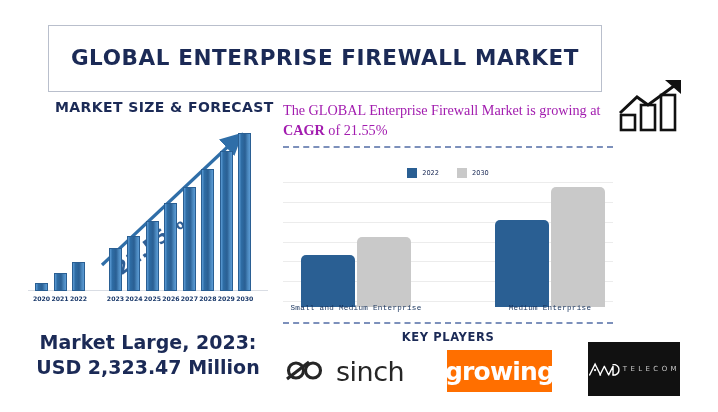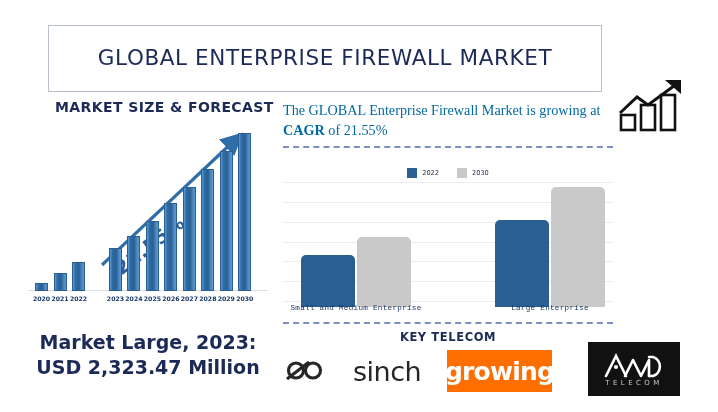--- a/index.html
+++ b/index.html
@@ -12,21 +12,21 @@
   }
   .page{position:absolute;left:0;top:0;width:718px;height:412px;background:#fff;}
 
   
   .title-box{
     position:absolute;left:48px;top:25px;width:552px;height:65px;
     border:1px solid #b9bfcc;background:#fff;
     display:flex;align-items:center;justify-content:center;
   }
   .title-text{
-    font-size:21.5px;font-weight:normal;color:#1b2a56;
+    font-size:21.5px;font-weight:bold;color:#1b2a56;
     letter-spacing:.6px;text-align:center;line-height:1.32;
     font-family:"DejaVu Sans",sans-serif;
   }
 
   
   .ms-forecast{
     position:absolute;left:55px;top:99px;
     font-size:14px;font-weight:bold;color:#1b2a56;letter-spacing:.4px;
     font-family:"DejaVu Sans",sans-serif;
   }
@@ -54,21 +54,21 @@
 
   .market-size{
     position:absolute;left:28px;top:330px;width:240px;text-align:center;
     font-size:19px;font-weight:bold;color:#1b2a56;line-height:1.34;
     font-family:"DejaVu Sans",sans-serif;
   }
 
   
   .cagr-line{
     position:absolute;left:283px;top:100px;width:322px;
-    font-size:14.2px;color:#0369a1;line-height:1.42;
+    font-size:14.2px;color:#a21caf;line-height:1.42;
     font-family:"Liberation Serif",serif;
   }
   .cagr-line b{font-weight:bold;}
   .dash-1{
     position:absolute;left:283px;top:146px;width:330px;height:0;
     border-top:2px dashed #7c90bb;
   }
   .growth-icon{position:absolute;left:615px;top:78px;width:78px;height:55px;}
 
   .by-size{
@@ -97,37 +97,37 @@
     border-top:2px dashed #7c90bb;
   }
   .key-players{
     position:absolute;left:283px;top:330px;width:330px;text-align:center;
     font-size:11.5px;font-weight:bold;color:#1b2a56;letter-spacing:.6px;
     font-family:"DejaVu Sans",sans-serif;
   }
 
   
   .logo-sinch{position:absolute;left:283px;top:347px;width:150px;height:48px;
-    display:flex;align-items:center;gap:24px;}
+    display:flex;align-items:center;gap:7px;}
   .sinch-word{
     font-size:27px;font-weight:500;color:#262626;letter-spacing:-.5px;
     font-family:"DejaVu Sans",sans-serif;
   }
   .logo-orange{
     position:absolute;left:447px;top:350px;width:105px;height:42px;
     background:#ff6f00;display:flex;align-items:center;justify-content:center;
   }
   .orange-word{
     font-size:25px;font-weight:bold;color:#ffffff;letter-spacing:-.8px;
     font-family:"DejaVu Sans",sans-serif;position:relative;
   }
   .tm{font-size:8px;position:absolute;top:-2px;right:-10px;font-weight:normal;}
   .logo-amd{
     position:absolute;left:588px;top:342px;width:92px;height:54px;
-    background:#111111;display:flex;flex-direction:column;
+    background:#111111;display:flex;flex-direction:row;
     align-items:center;justify-content:center;gap:1px;
   }
   .amd-sub{
     font-size:7px;color:#c9c9c9;letter-spacing:3.4px;
     font-family:"DejaVu Sans",sans-serif;
   }
 </style>
 </head>
 <body>
 
@@ -211,25 +211,25 @@
       <div class="grid-l" style="top: 40px;"></div>
       <div class="grid-l" style="top: 60px;"></div>
       <div class="grid-l" style="top: 79px;"></div>
       <div class="grid-l" style="top: 99px;"></div>
       <div class="grid-l" style="top: 119px;"></div>
       <div class="rbar" style="left: 18px; width: 54px; height: 52px; background: rgb(42, 95, 147);"></div>
       <div class="rbar" style="left: 74px; width: 54px; height: 70px; background: rgb(201, 201, 201);"></div>
       <div class="rcat" style="left: -4px; width: 154px;">Small and Medium Enterprise</div>
       <div class="rbar" style="left: 212px; width: 54px; height: 87px; background: rgb(42, 95, 147);"></div>
       <div class="rbar" style="left: 268px; width: 54px; height: 120px; background: rgb(201, 201, 201);"></div>
-      <div class="rcat" style="left: 190px; width: 154px;">Large Enterprise</div>
+      <div class="rcat" style="left: 190px; width: 154px;">Medium Enterprise</div>
     </div>
 
   <div class="dash-2"></div>
-  <div class="key-players">KEY TELECOM</div>
+  <div class="key-players">KEY PLAYERS</div>
 
   <div class="logo-sinch">
     <svg width="46" height="28" viewBox="0 0 46 28">
       <path d="M13 6 a7.5 7.5 0 1 0 0 15 a7.5 7.5 0 1 0 0 -15 Z" fill="none" stroke="#262626" stroke-width="3.1"></path>
       <path d="M30 6 a7.5 7.5 0 1 0 0 15 a7.5 7.5 0 1 0 0 -15 Z" fill="none" stroke="#262626" stroke-width="3.1"></path>
       <line x1="4" y1="22" x2="26" y2="5" stroke="#262626" stroke-width="3.1"></line>
     </svg>
     <span class="sinch-word">sinch</span>
   </div>
 

